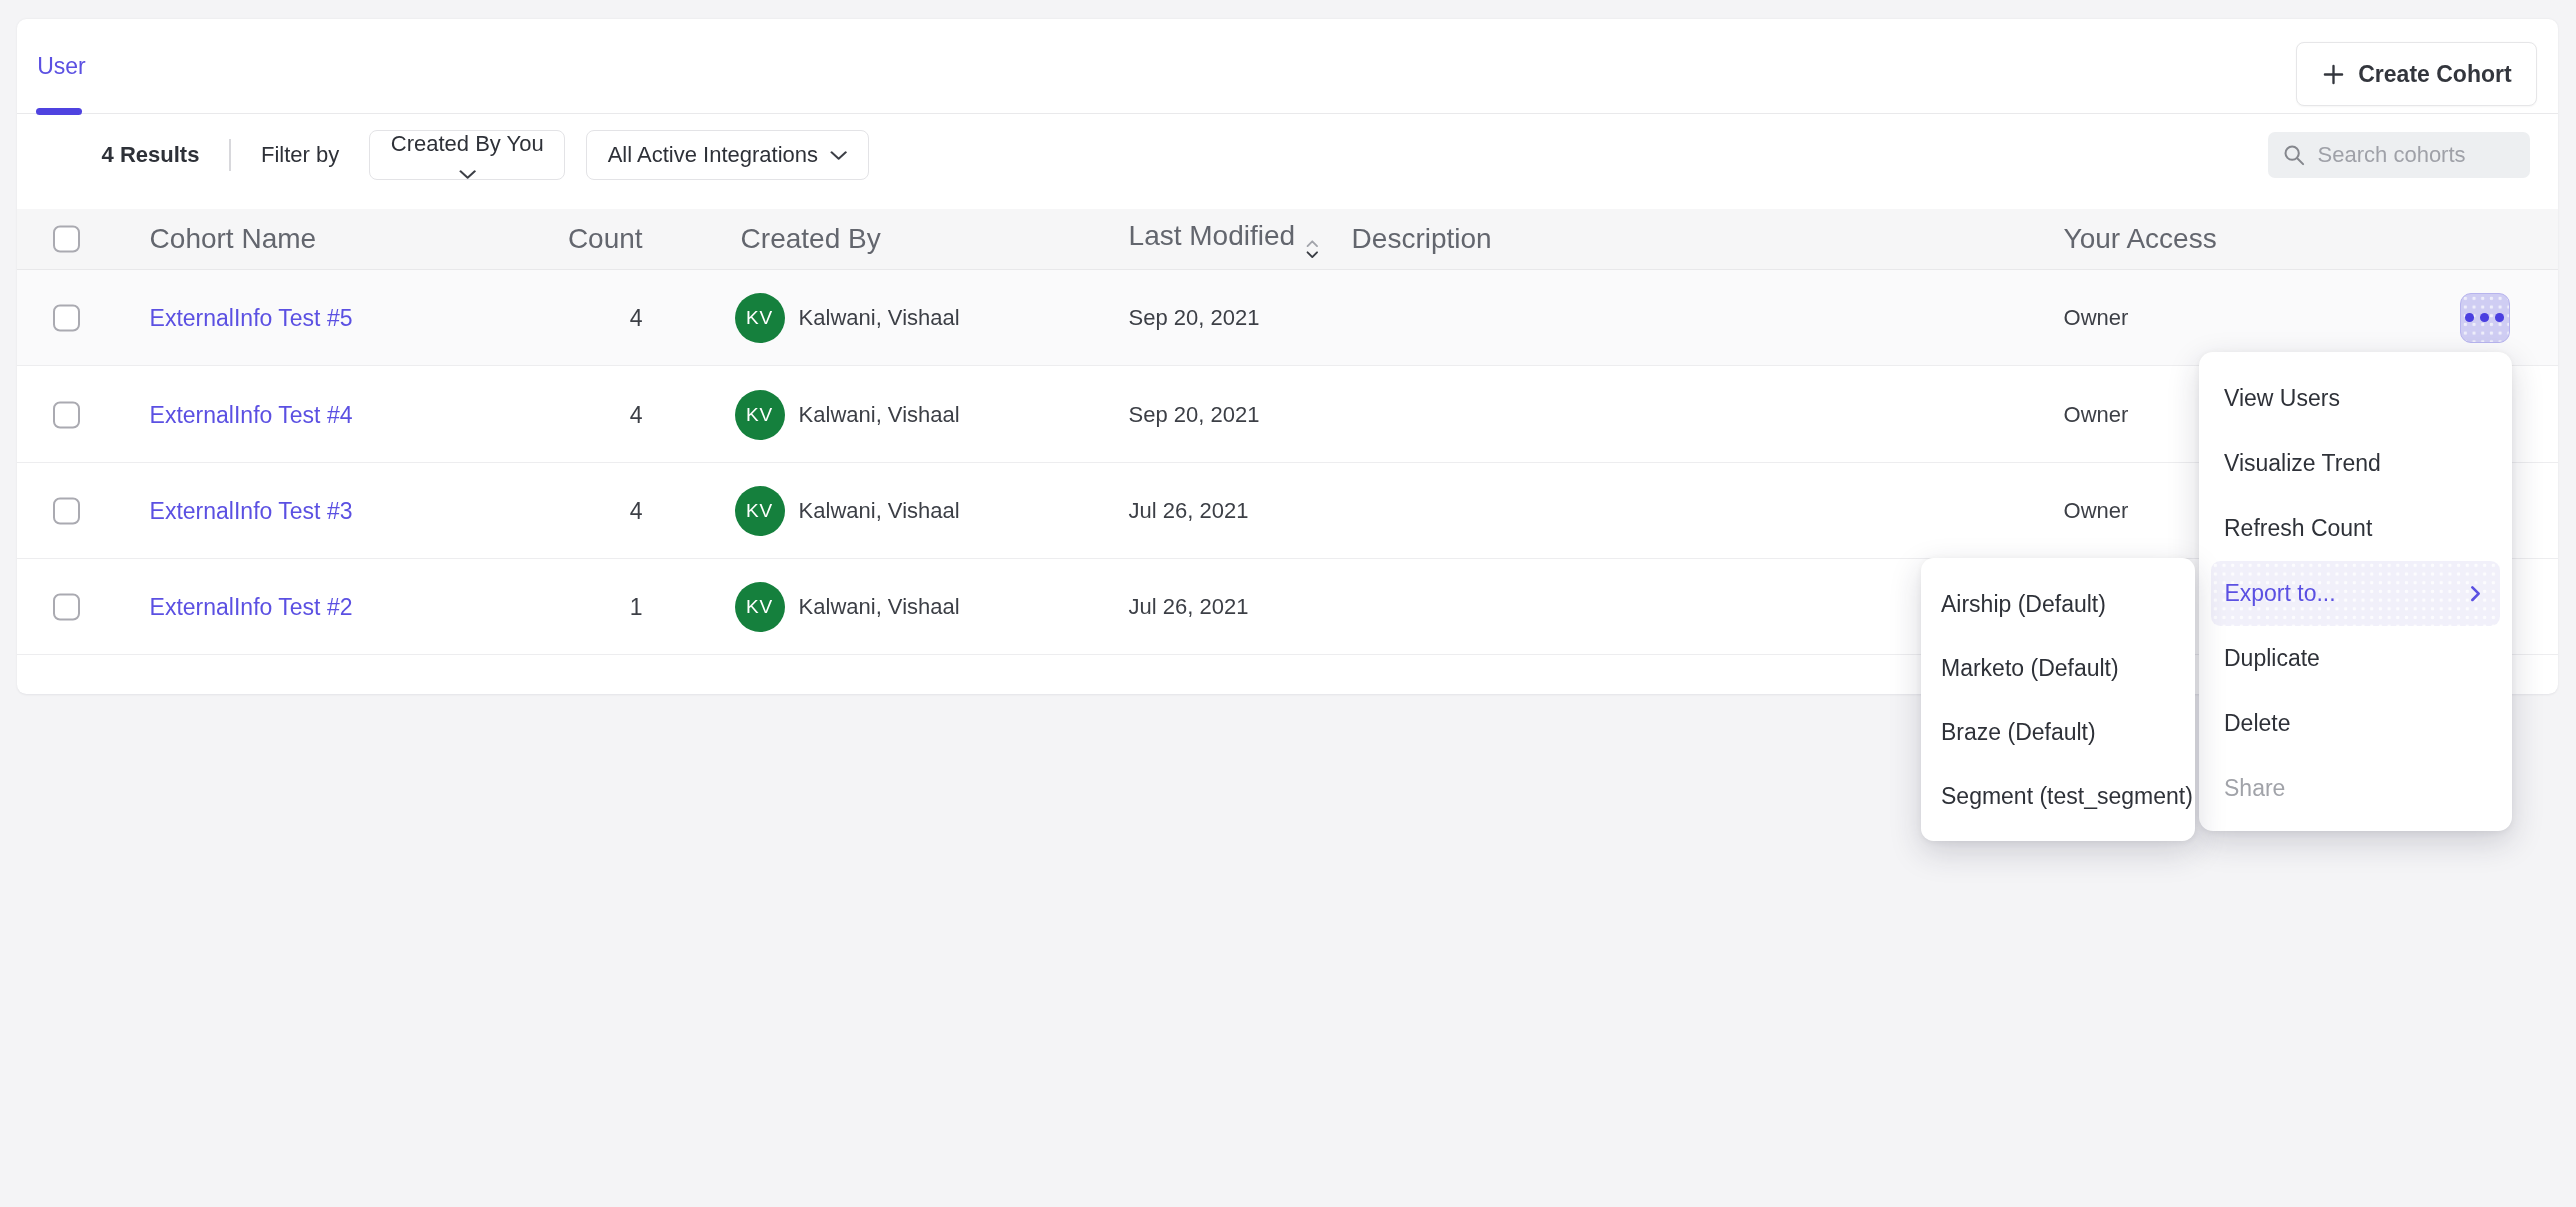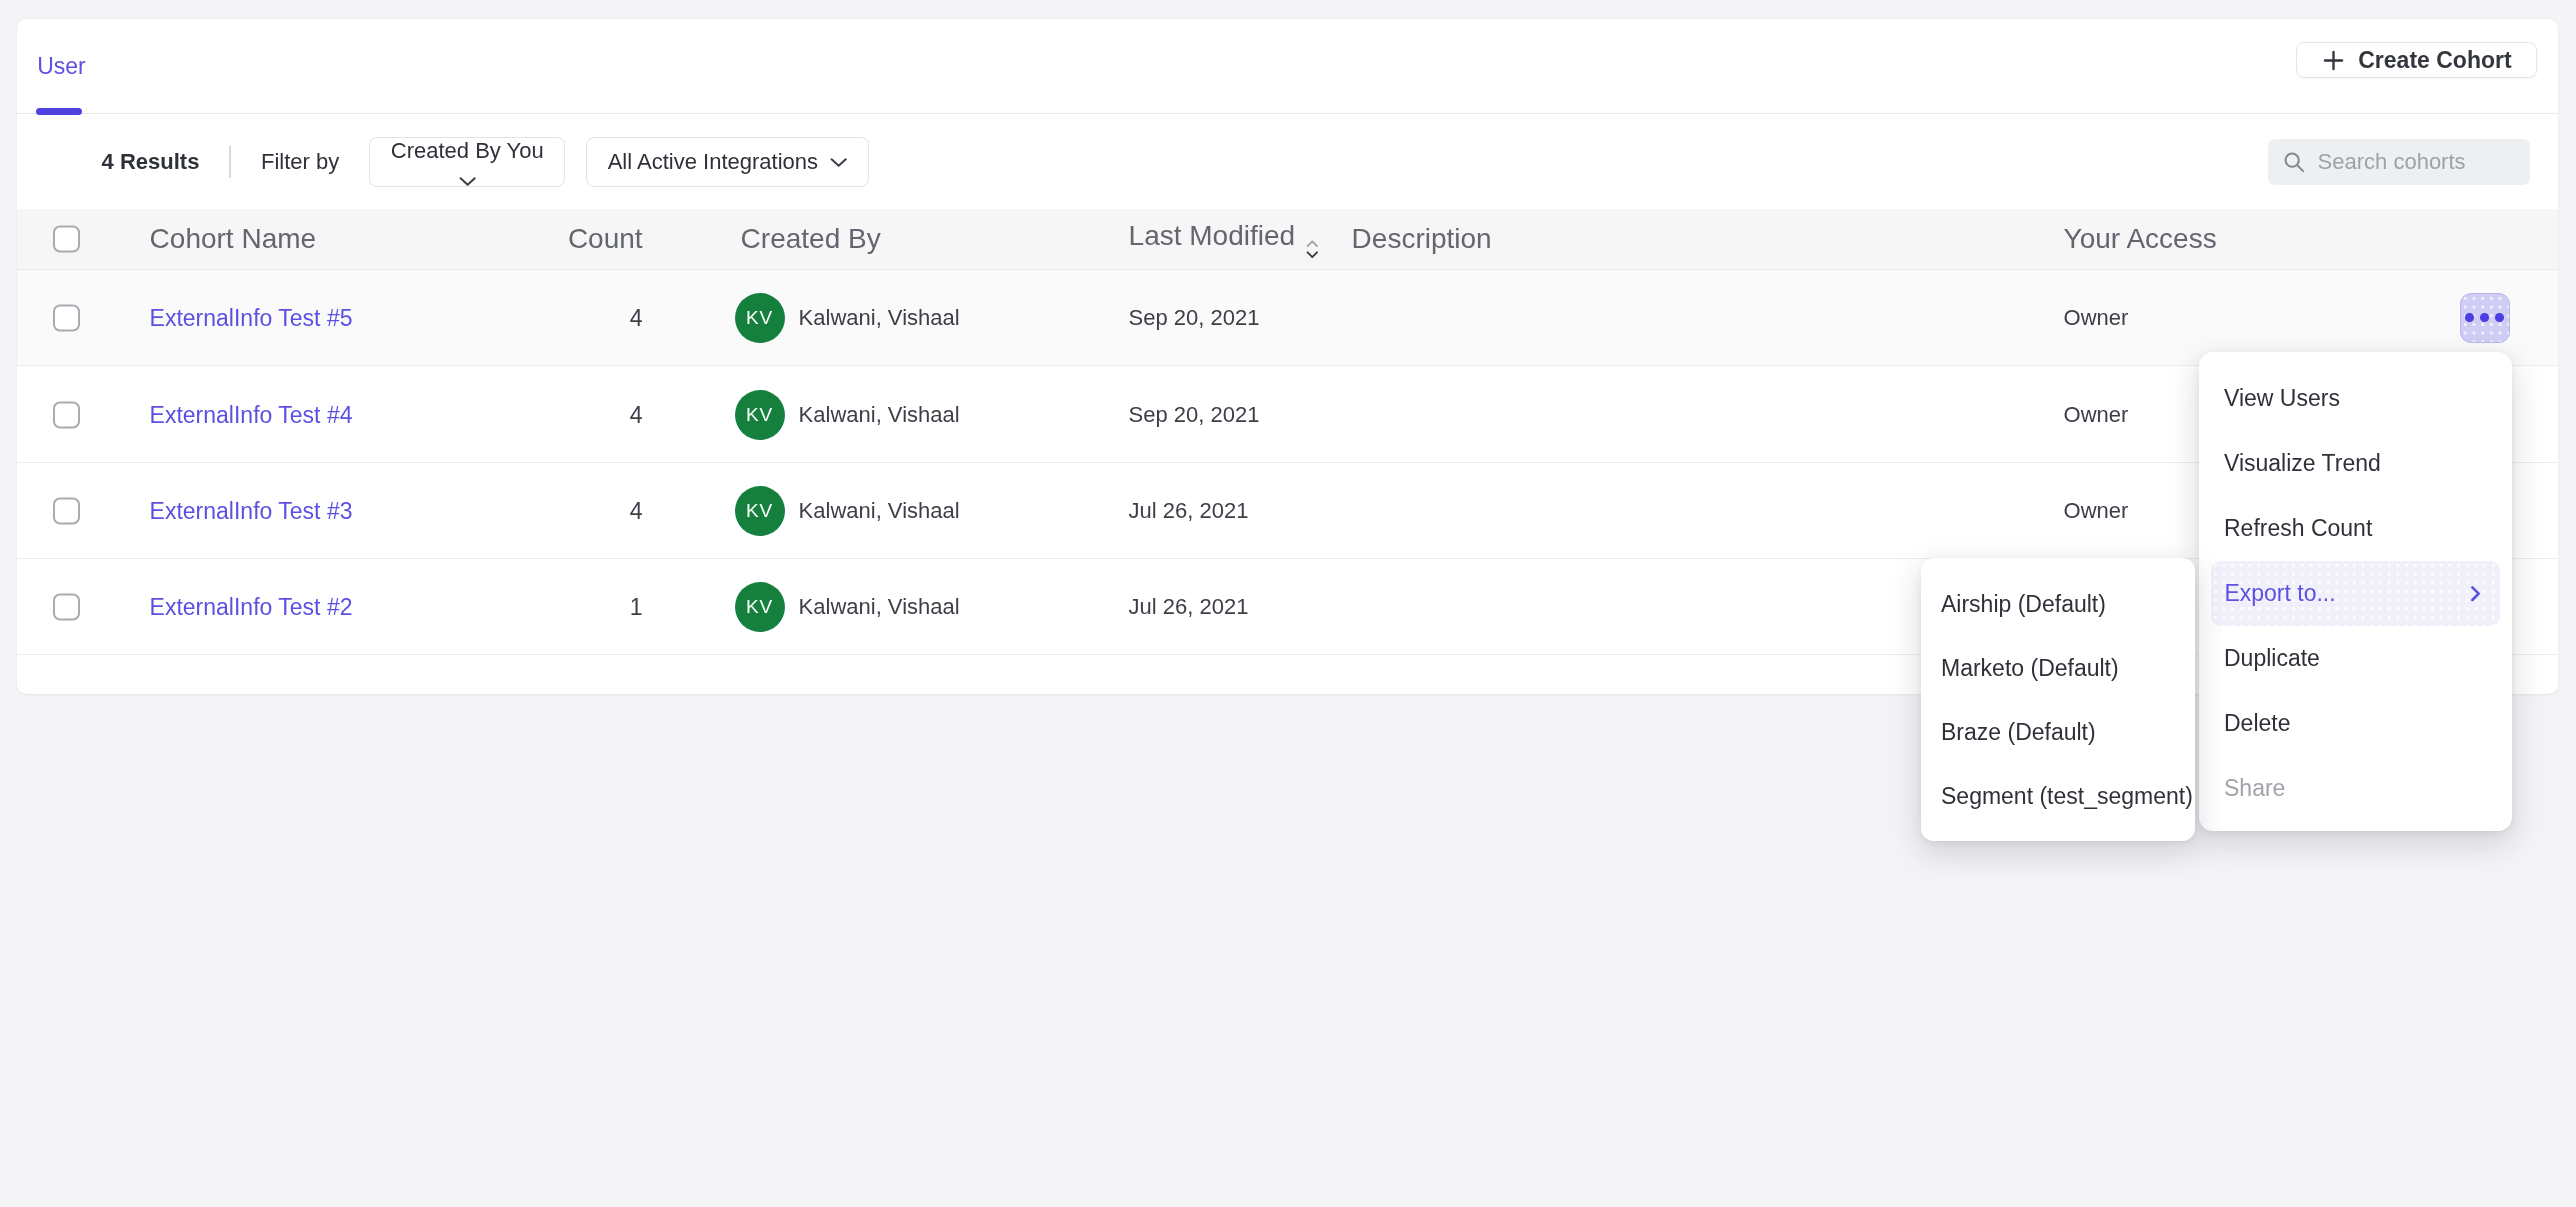--- a/index.html
+++ b/index.html
@@ -25,30 +25,30 @@
   .tab {
     position:absolute; left:19px; top:0; height:95px; padding:0 1.6px;
     display:flex; align-items:center;
     font-size:23px; font-weight:500; color:#5b50e2; cursor:pointer;
   }
   .tab-underline {
     position:absolute; left:19px; bottom:-1.6px; width:46px; height:6.3px;
     border-radius:4px; background:#4f43e0;
   }
   .create-btn {
-    position:absolute; right:21px; top:23px; height:36px; padding:0 24px;
+    position:absolute; right:21px; top:23px; height:64px; padding:0 24px;
     display:flex; align-items:center; gap:12.6px;
     background:#fff; border:1.6px solid #e6e6e8; border-radius:8px;
     font-size:23px; font-weight:600; color:#33363d; cursor:pointer;
     box-shadow:0 0.8px 1.6px rgba(0,0,0,.04);
   }
 
   
   .filter-row {
-    position:absolute; left:0; top:96px; width:100%; height:94px;
+    position:absolute; left:0; top:89px; width:100%; height:94px;
     display:flex; align-items:center; padding:0 28px 0 85px;gap:6px;
   }
   .results-count { font-size:22px; font-weight:700; color:#2e3138; }
   .v-divider { width:1.6px; height:32px; background:#d8d8dc; margin:0 24px; }
   .filter-by { font-size:22px; color:#2e3138; }
   .filter-btn {
     height:50px; display:flex; align-items:center; gap:12px; padding:0 20.5px;
     background:#fff; border:1.6px solid #e3e3e6; border-radius:8px;
     font-size:22px; font-weight:500; color:#2e3138; cursor:pointer;
   }

